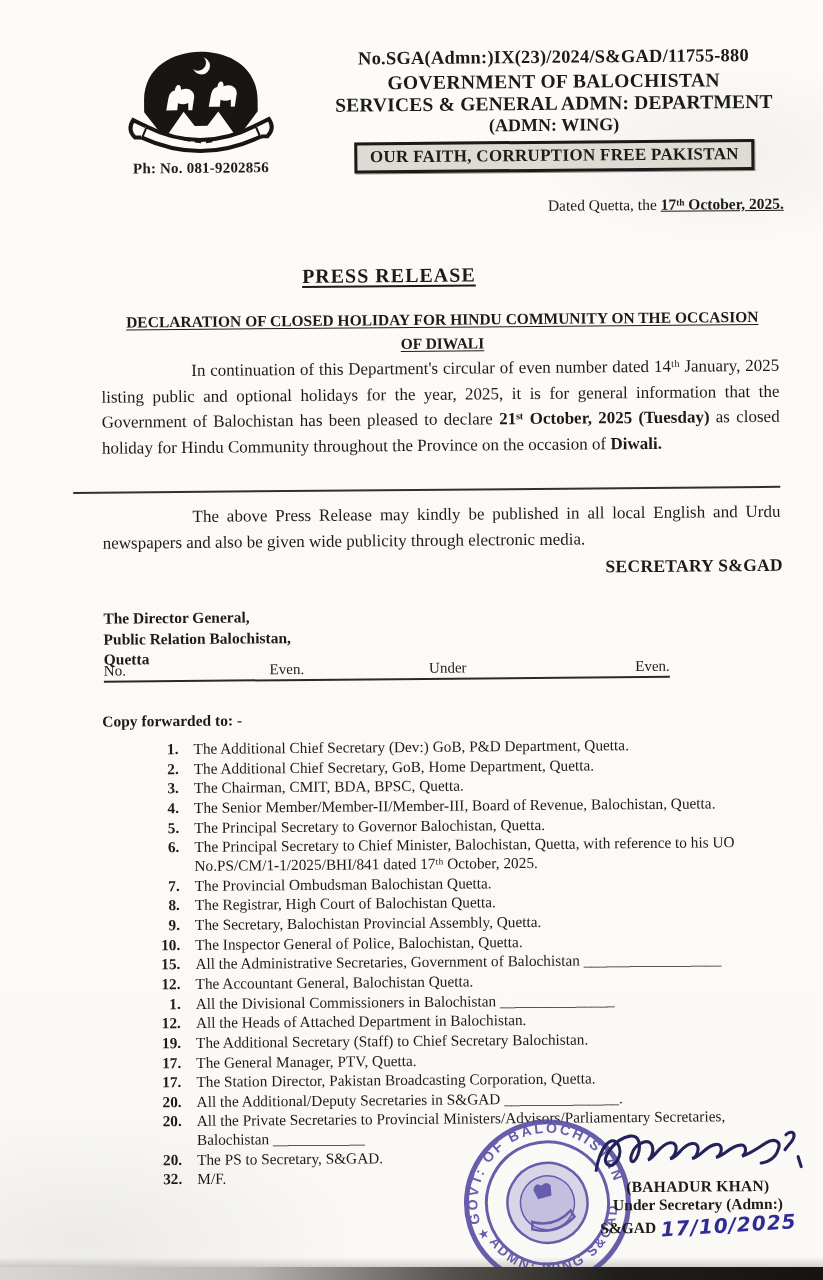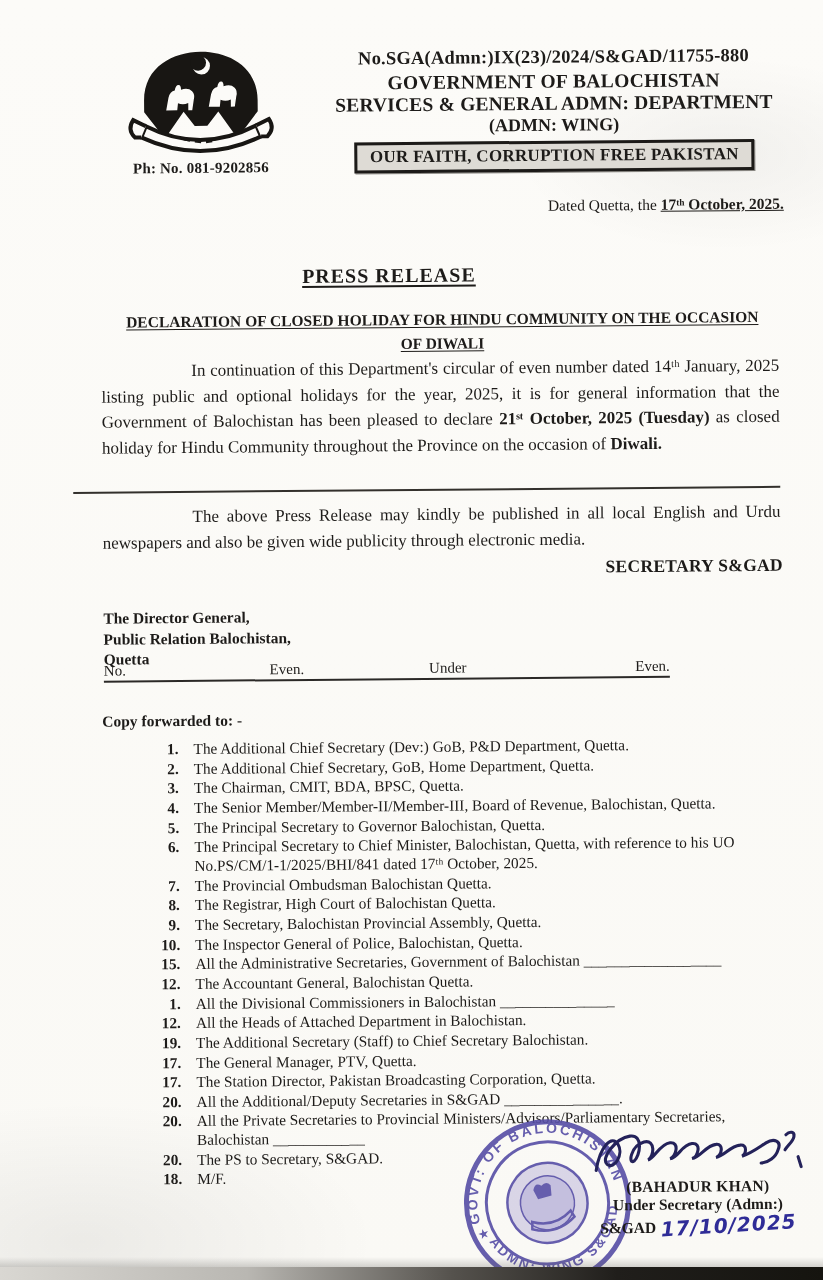--- a/index.html
+++ b/index.html
@@ -228,21 +228,21 @@
         </div>
       <div class="row">
           <span class="num">20.</span>
           <span class="txt">All the Private Secretaries to Provincial Ministers/Advisors/Parliamentary Secretaries, Balochistan ____________</span>
         </div>
       <div class="row">
           <span class="num">20.</span>
           <span class="txt">The PS to Secretary, S&amp;GAD.</span>
         </div>
       <div class="row">
-          <span class="num">18.</span>
+          <span class="num">32.</span>
           <span class="txt">M/F.</span>
         </div>
     </div>
 
     <div class="stamp">
       <svg width="180" height="180" viewBox="-90 -90 180 180">
         <defs>
           <path id="arcTop" d="M -70,0 A 70,70 0 0 1 70,0" fill="none"></path>
           <path id="arcBottom" d="M -70,0 A 70,70 0 0 0 70,0" fill="none"></path>
         </defs>

